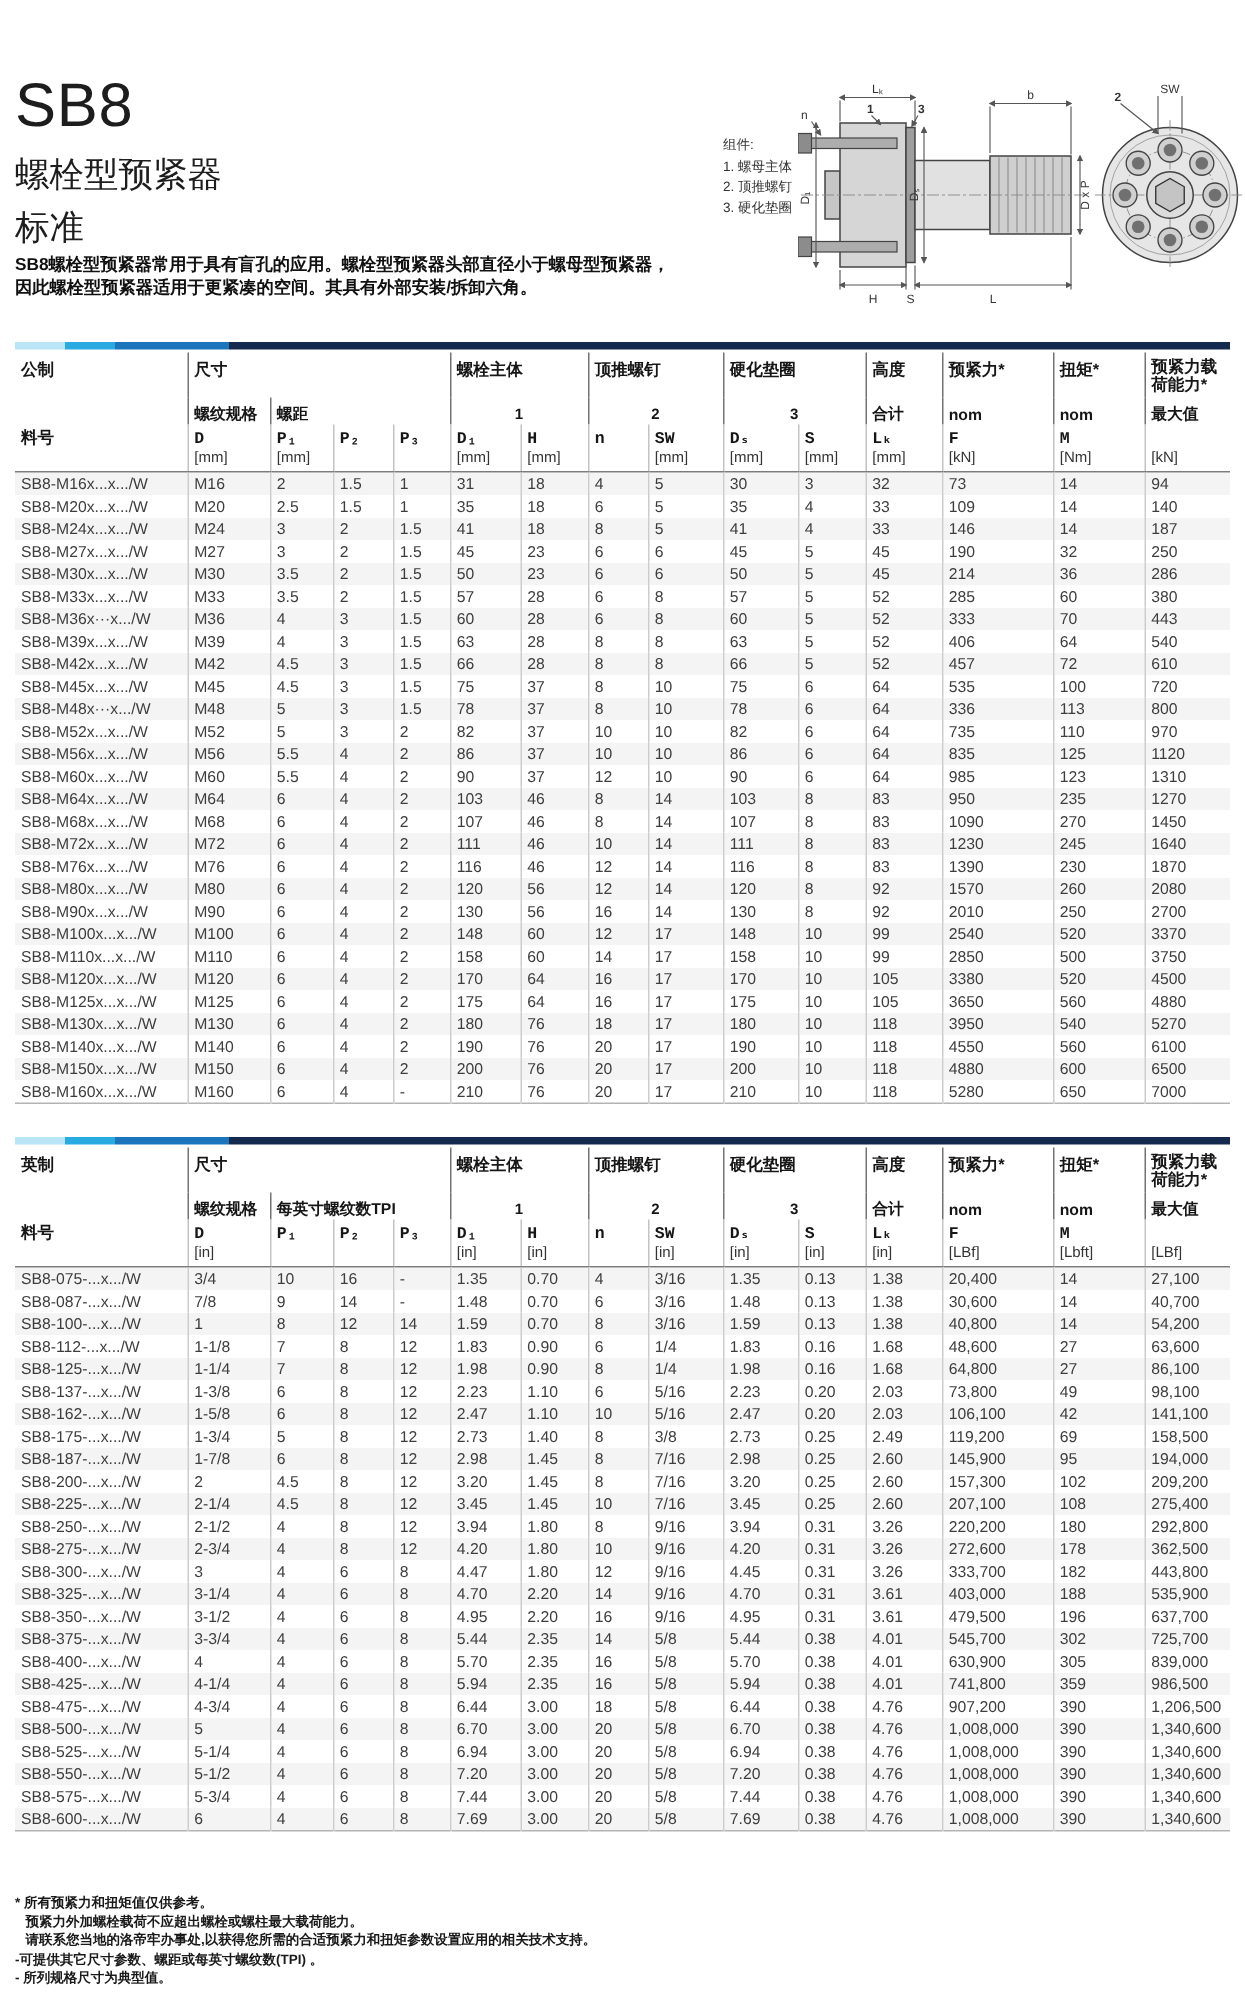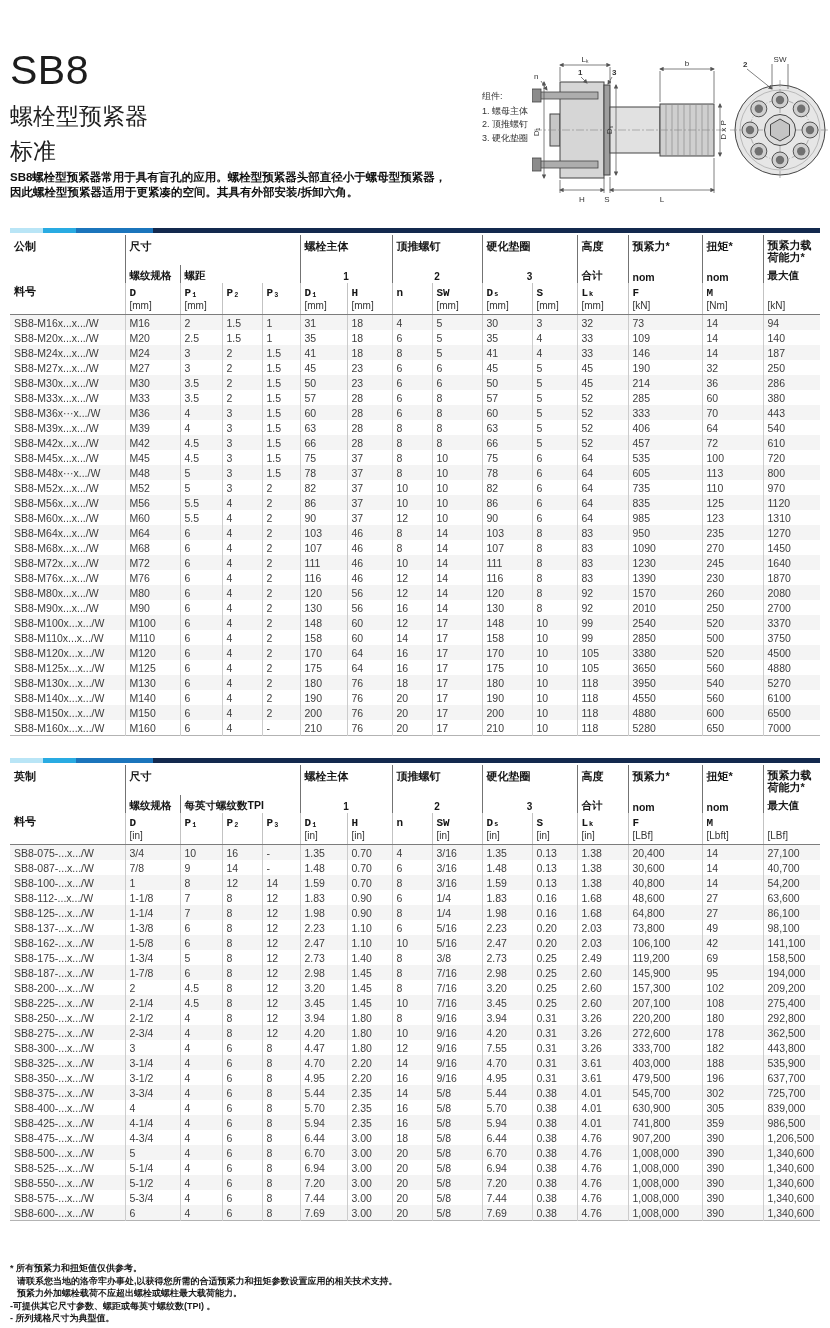--- a/index.html
+++ b/index.html
@@ -428,21 +428,21 @@
             <td>5</td>
             <td>3</td>
             <td>1.5</td>
             <td>78</td>
             <td>37</td>
             <td>8</td>
             <td>10</td>
             <td>78</td>
             <td>6</td>
             <td>64</td>
-            <td>605</td>
+            <td>336</td>
             <td>113</td>
             <td>800</td>
           </tr>
           <tr>
             <td>SB8-M52x...x.../W</td>
             <td>M52</td>
             <td>5</td>
             <td>3</td>
             <td>2</td>
             <td>82</td>
@@ -1038,21 +1038,21 @@
           <tr>
             <td>SB8-300-...x.../W</td>
             <td>3</td>
             <td>4</td>
             <td>6</td>
             <td>8</td>
             <td>4.47</td>
             <td>1.80</td>
             <td>12</td>
             <td>9/16</td>
-            <td>7.55</td>
+            <td>4.45</td>
             <td>0.31</td>
             <td>3.26</td>
             <td>333,700</td>
             <td>182</td>
             <td>443,800</td>
           </tr>
           <tr>
             <td>SB8-325-...x.../W</td>
             <td>3-1/4</td>
             <td>4</td>
@@ -1239,17 +1239,17 @@
             <td>390</td>
             <td>1,340,600</td>
           </tr>
         </tbody>
       </table>
     </div>
 </section>
 
 <footer class="abs" id="footnotes">
     <div>* 所有预紧力和扭矩值仅供参考。</div>
+    <div>预紧力外加螺栓载荷不应超出螺栓或螺柱最大载荷能力。</div>
     <div>请联系您当地的洛帝牢办事处,以获得您所需的合适预紧力和扭矩参数设置应用的相关技术支持。</div>
-    <div>预紧力外加螺栓载荷不应超出螺栓或螺柱最大载荷能力。</div>
     <div>-可提供其它尺寸参数、螺距或每英寸螺纹数(TPI) 。</div>
     <div>- 所列规格尺寸为典型值。</div>
   </footer>
 
 </body></html>

